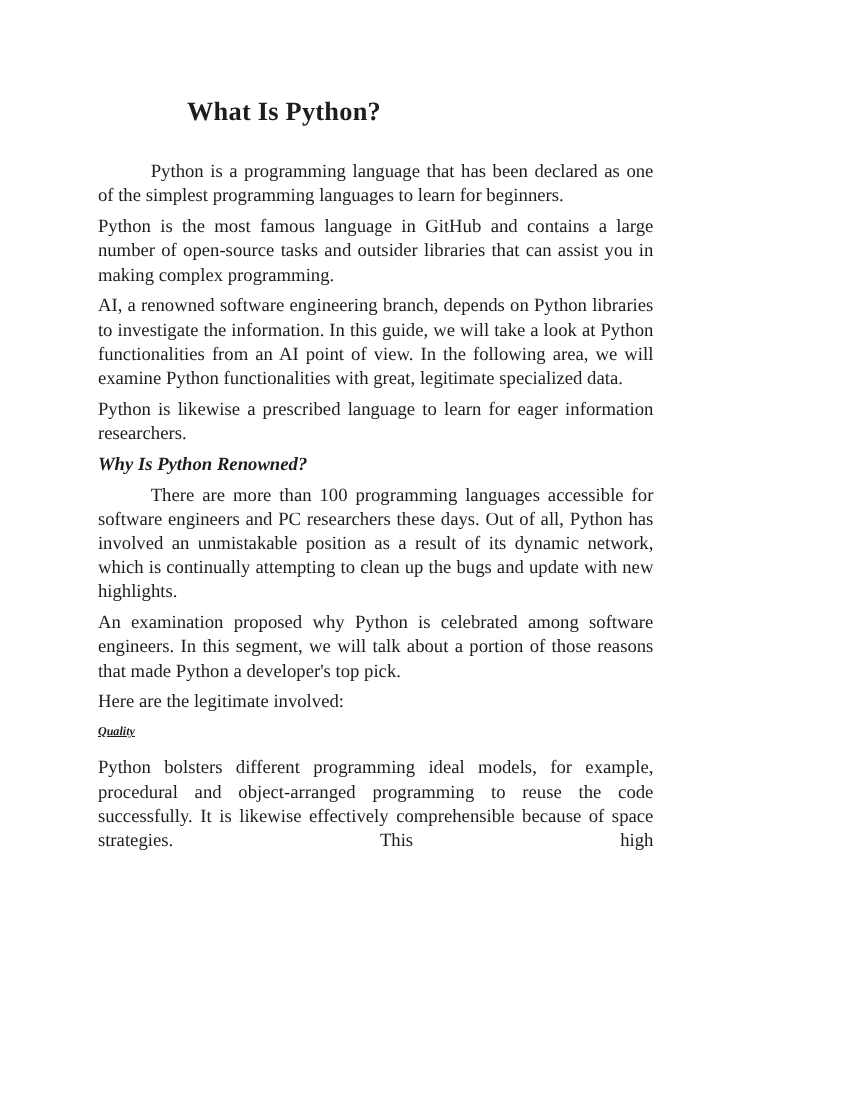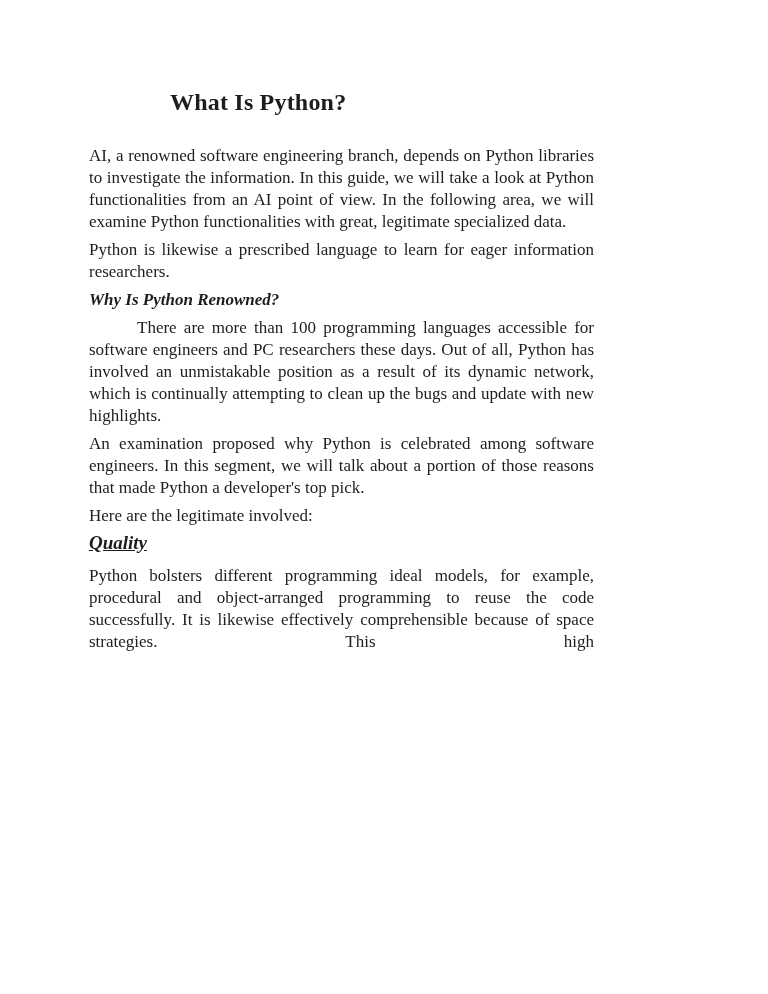--- a/index.html
+++ b/index.html
@@ -44,36 +44,38 @@
     font-weight: bold;
     font-size: 17px;
     line-height: 22px;
     text-align: left;
     margin: 0 0 6px 0;
     font-style: italic;
   }
   .heading3 {
     font-weight: bold;
     font-style: italic;
-    font-size: 19px;
+    font-size: 11px;
     line-height: 20px;
     text-align: left;
     margin: 2px 0 6px 0;
     text-decoration: underline;
   }
 </style>
 </head>
 <body>
 
 <div class="page">
 
   <h1 class="doc-title">What Is Python?</h1>
 
+  <p class="para indent">Python is a programming language that has been declared as one of the simplest programming languages to learn for beginners.</p>
 
 
+  <p class="para">Python is the most famous language in GitHub and contains a large number of open-source tasks and outsider libraries that can assist you in making complex programming.</p>
 
   <p class="para">AI, a renowned software engineering branch, depends on Python libraries to investigate the information. In this guide, we will take a look at Python functionalities from an AI point of view. In the following area, we will examine Python functionalities with great, legitimate specialized data.</p>
 
   <p class="para">Python is likewise a prescribed language to learn for eager information researchers.</p>
 
   <h2 class="heading2">Why Is Python Renowned?</h2>
 
   <p class="para indent">There are more than 100 programming languages accessible for software engineers and PC researchers these days. Out of all, Python has involved an unmistakable position as a result of its dynamic network, which is continually attempting to clean up the bugs and update with new highlights.</p>
 
   <p class="para">An examination proposed why Python is celebrated among software engineers. In this segment, we will talk about a portion of those reasons that made Python a developer's top pick.</p>

